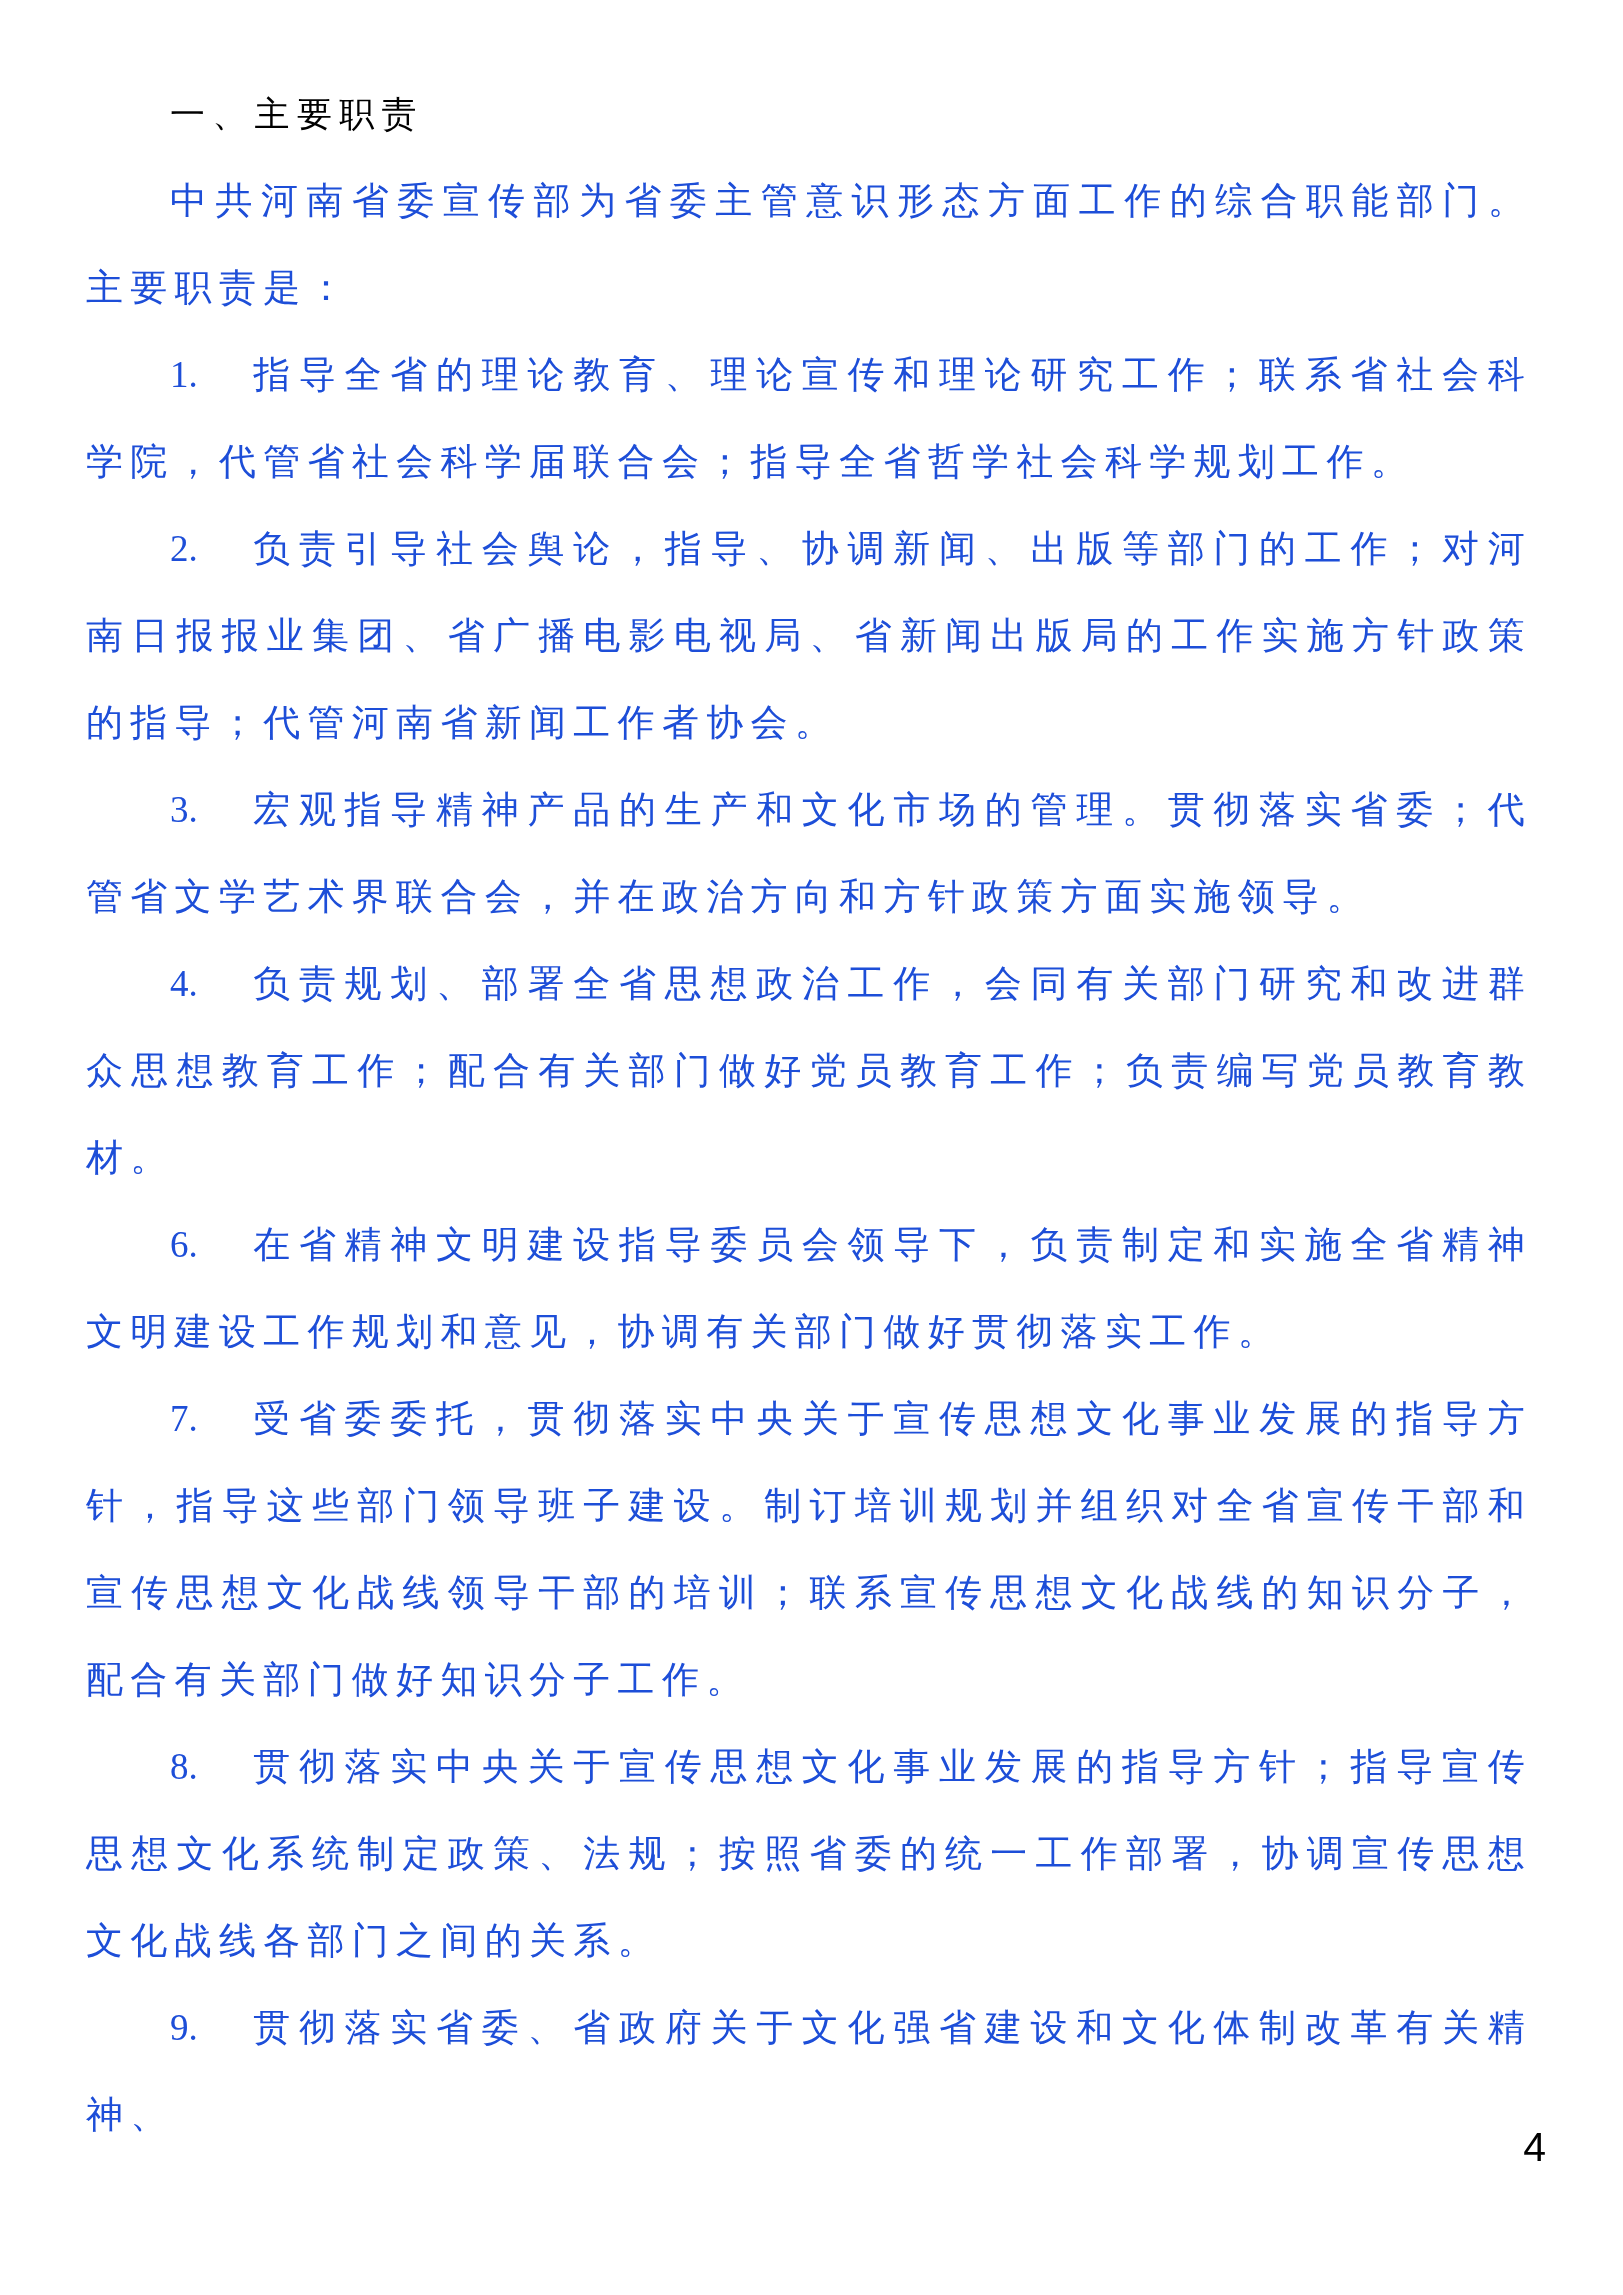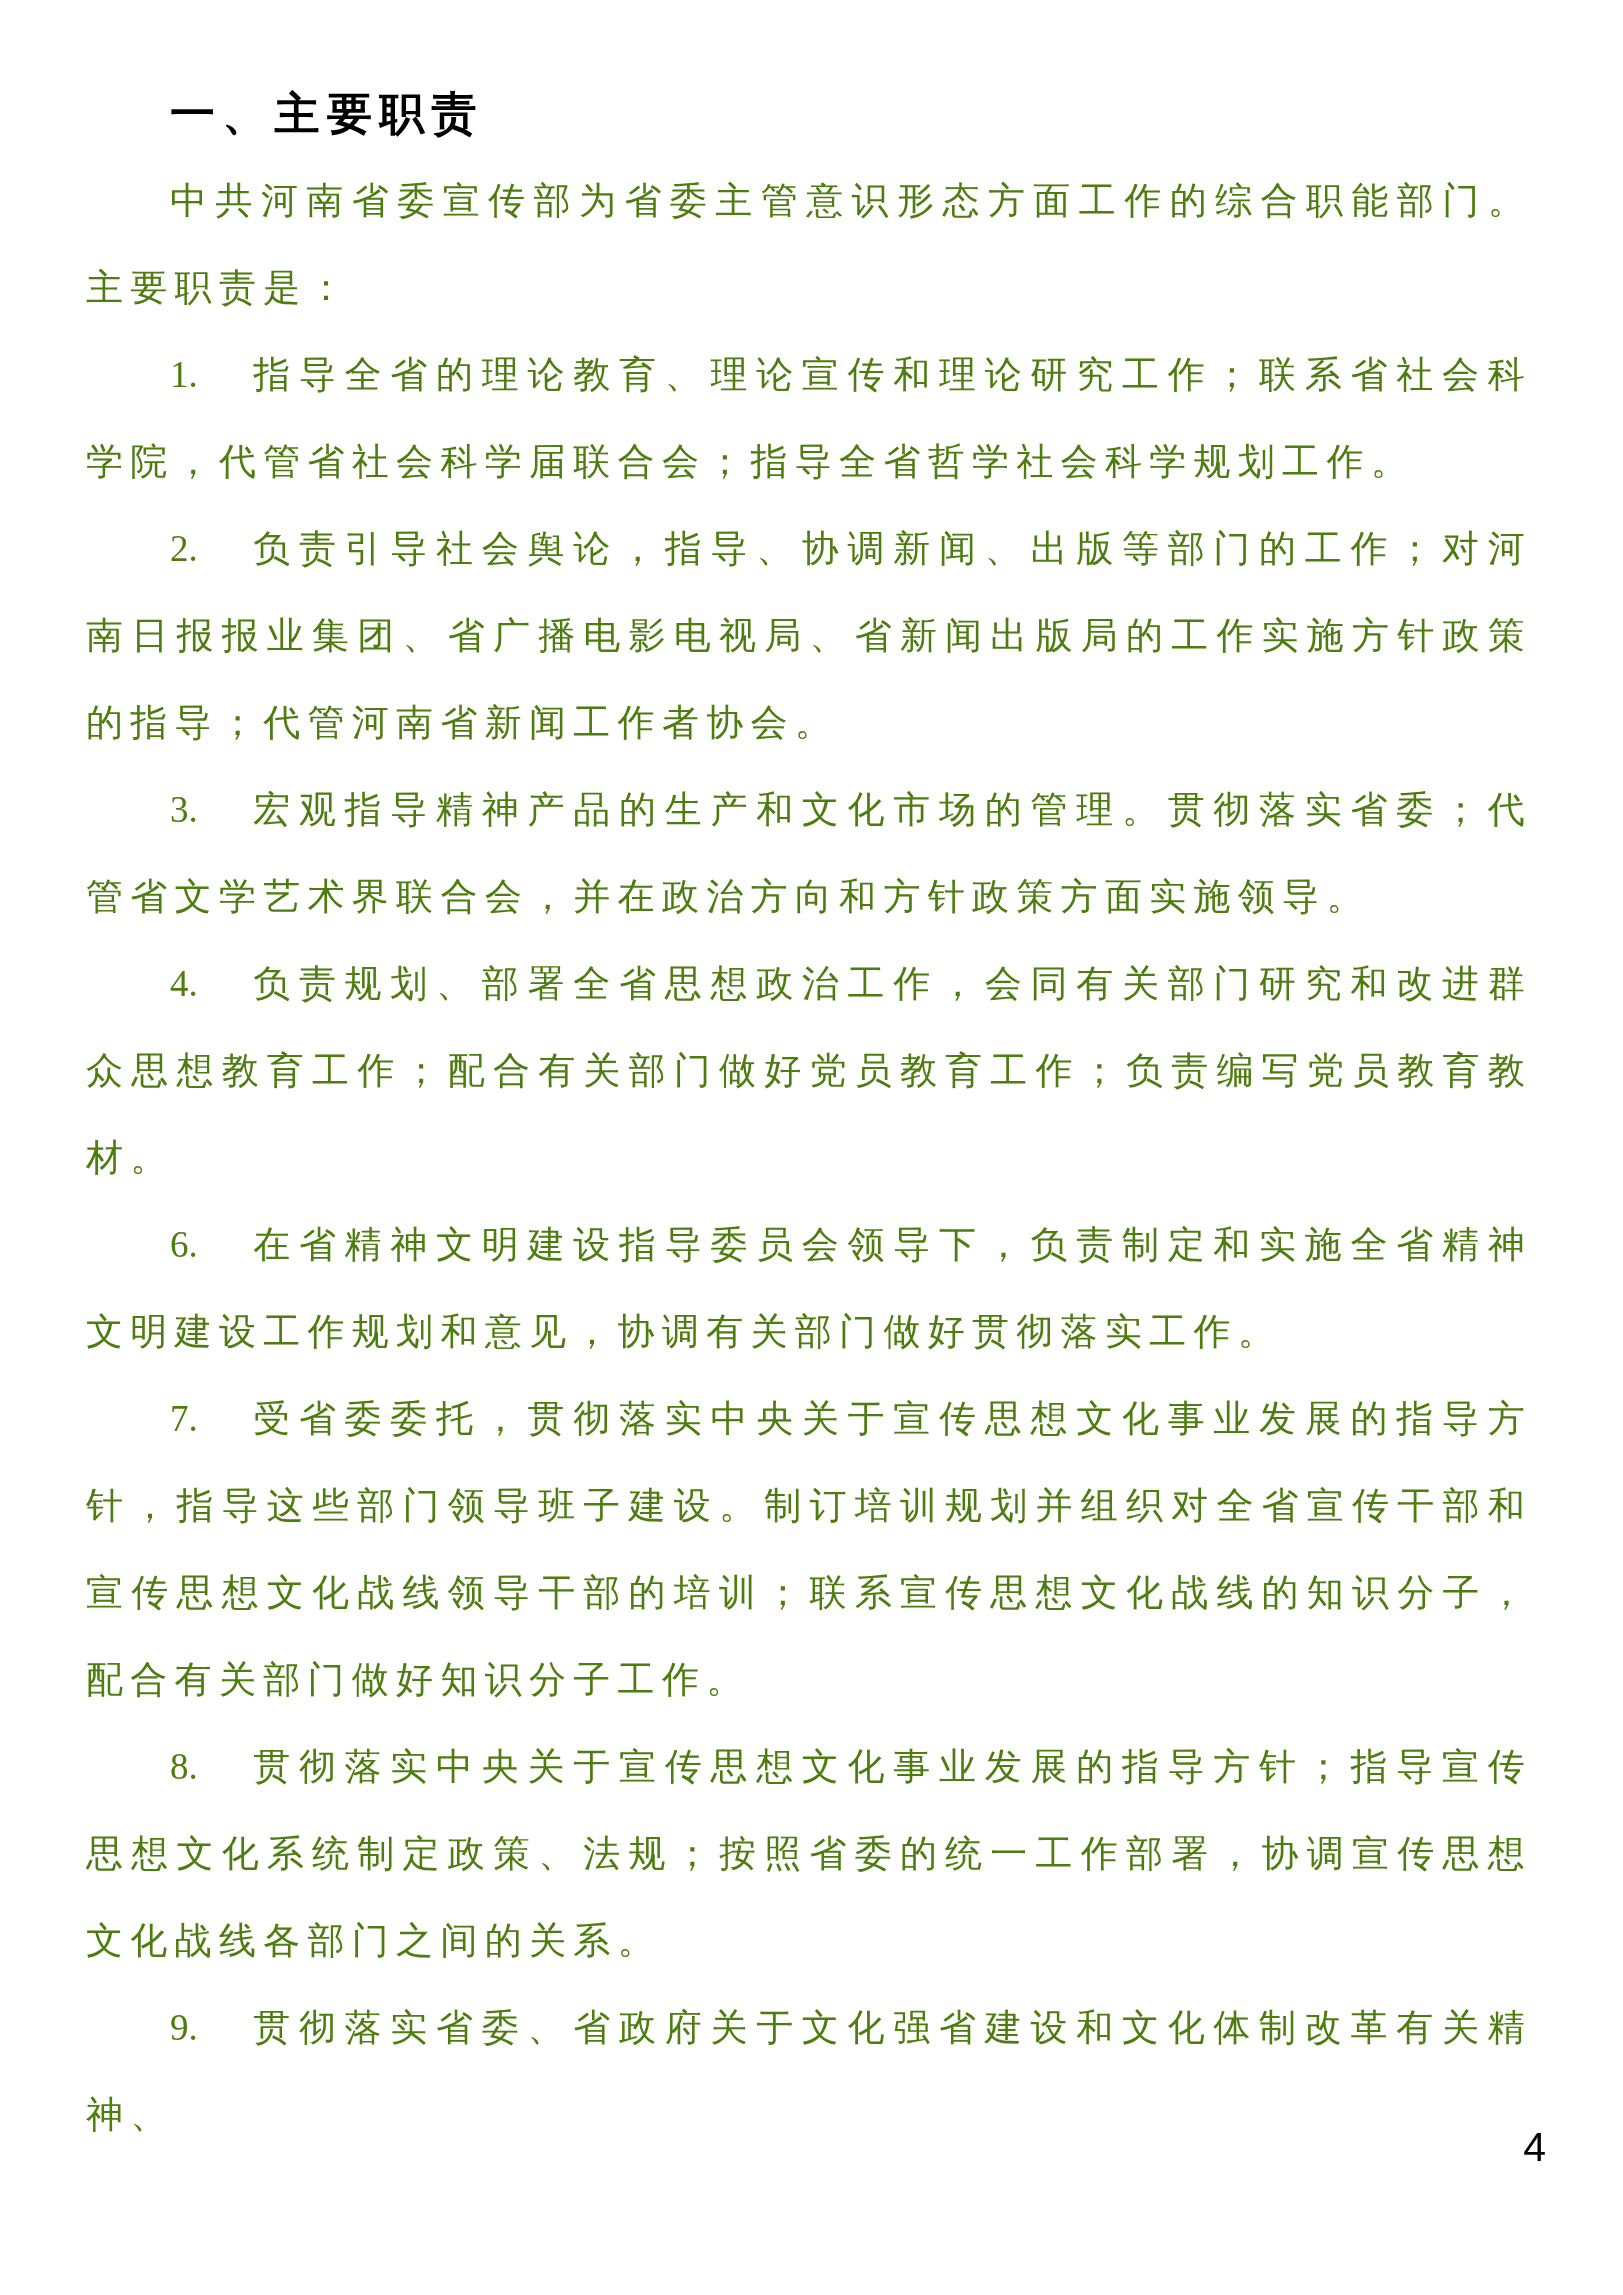--- a/index.html
+++ b/index.html
@@ -18,35 +18,35 @@
     box-sizing: border-box;
     width: 1623px;
     height: 2295px;
     padding: 70px 91px 0 86px;
     background: #ffffff;
     overflow: hidden;
   }
   .heading {
     margin: 0;
     font-family: "Liberation Sans", sans-serif;
-    font-weight: bold;
-    font-size: 45px;
+    font-weight: normal;
+    font-size: 35px;
     letter-spacing: 7.3px;
     line-height: 87px;
     text-indent: 84px;
     color: #000000;
   }
   .body-par {
     margin: 0;
     font-size: 37px;
     letter-spacing: 7.3px;
     line-height: 87px;
     text-align: justify;
     text-indent: 84px;
-    color: #4d7c0f;
+    color: #1d4ed8;
   }
   .num {
     letter-spacing: 0;
     margin-right: 54px;
   }
   .page-number {
     position: absolute;
     top: 2125px;
     right: 77px;
     font-family: "Liberation Sans", sans-serif;

